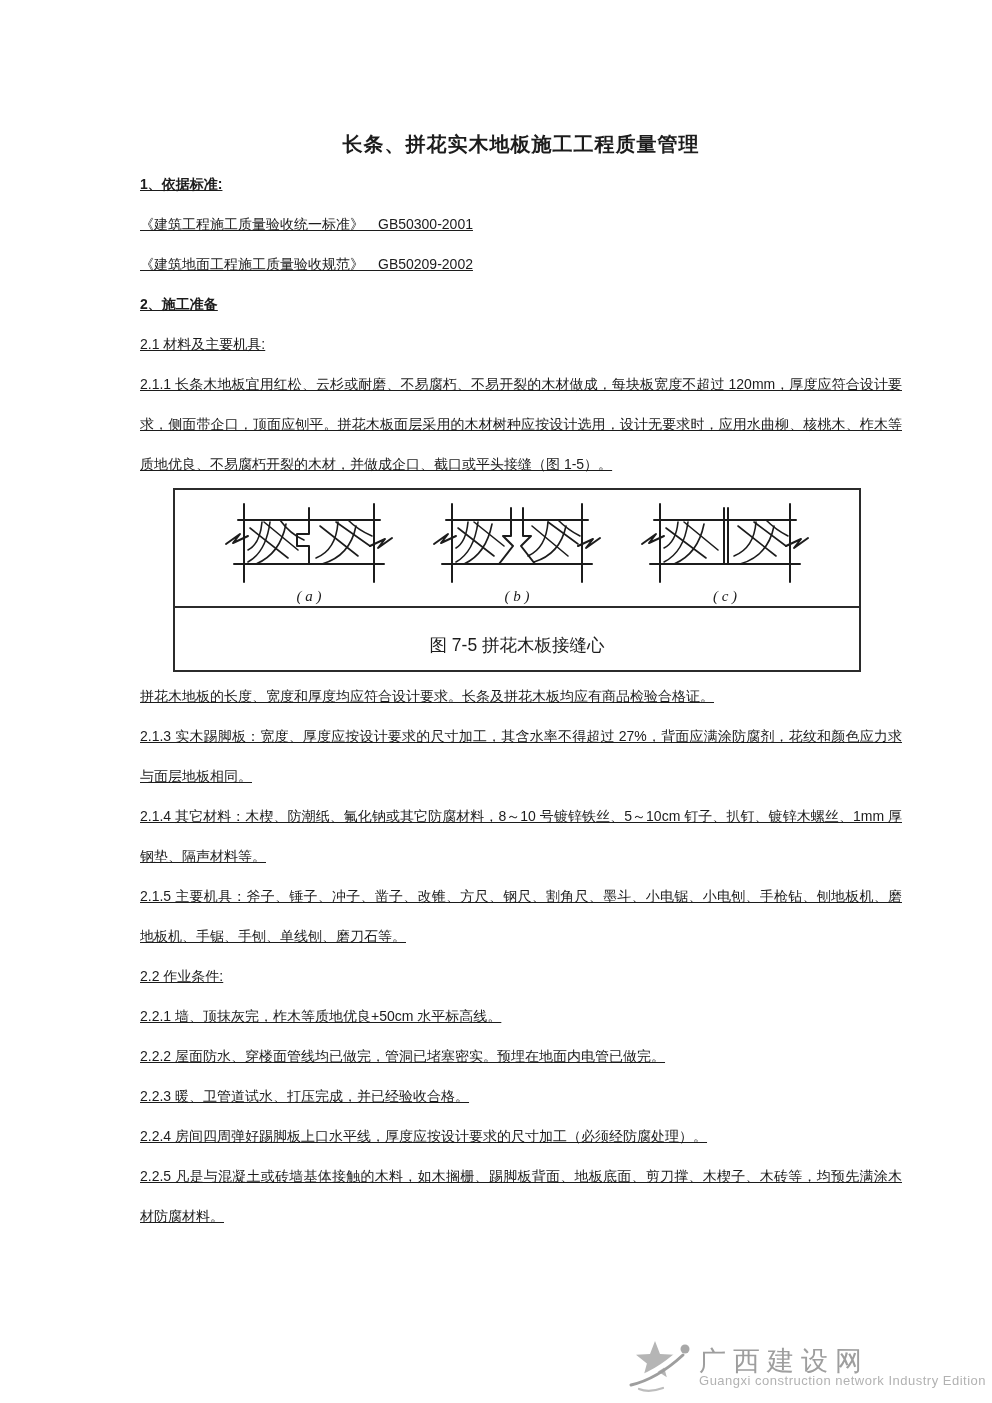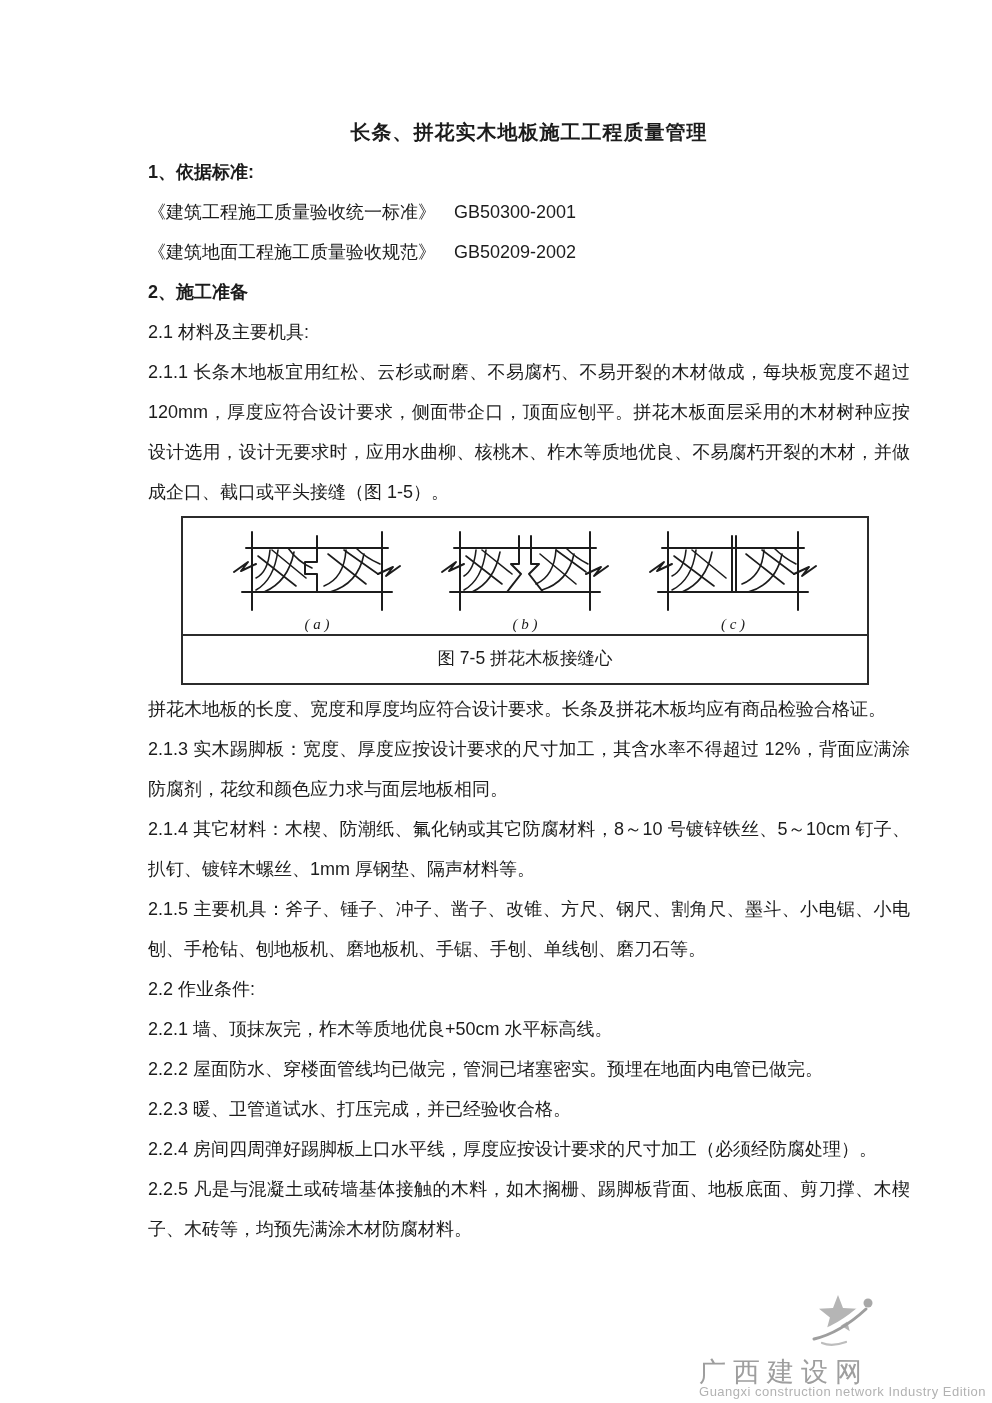--- a/index.html
+++ b/index.html
@@ -5,57 +5,56 @@
   html,body { margin:0; padding:0; background:#e8e8e8; }
   .page {
     position:relative;
     width:992px; height:1403px;
     margin:0 auto;
     background:#ffffff;
     overflow:hidden;
     font-family:"Liberation Sans","DejaVu Sans",sans-serif;
     color:#1c1c1c;
   }
-  .content { position:absolute; left:140px; top:112px; width:762px;margin-left:8px; }
+  .content { position:absolute; left:140px; top:124px; width:762px; }
   .doc-title {
     margin:0; font-size:20px; font-weight:600;
     text-align:center; line-height:40px; letter-spacing:1px;
   }
-  .content p { margin:0; font-size:18px; line-height:40px; }
+  .content p { margin:0; font-size:14px; line-height:40px;text-decoration:underline; }
   .bold { font-weight:bold; }
   .just { text-align:justify; }
 
   
   .fig {
     width:688px; margin:4px 0 4px 33px;
     border:2px solid #2b2b2b; box-sizing:border-box;
   }
   .fig-diagrams {
     display:flex; justify-content:center; gap:28px;
     padding:8px 0 0 0;
     border-bottom:2px solid #2b2b2b;
   }
   .diagram { text-align:center; }
   .diagram svg { display:block; }
   .diagram-label {
     font-family:"Liberation Serif","DejaVu Serif",serif;
     font-style:italic; font-size:15px; line-height:20px; color:#1c1c1c;
   }
-  .fig-caption-area { text-align:center; padding:7px 0 9px 0; }
+  .fig-caption-area { text-align:center; padding:22px 0 9px 0; }
   .fig-caption, .fig-subcaption { font-size:17.5px; line-height:31px; }
 
   .sketch { stroke:#1c1c1c; fill:none; stroke-width:2; stroke-linecap:round; stroke-linejoin:round; }
   .grain  { stroke:#1c1c1c; fill:none; stroke-width:1.6; stroke-linecap:round; }
 
   
   .watermark {
     position:absolute; right:6px; bottom:6px;
     display:flex; align-items:center; gap:6px;
     user-select:none;
-    flex-direction:column;
   }
   .wm-text { display:flex; flex-direction:column; }
   .wm-cn {
     font-size:27px; color:#9e9e9e; letter-spacing:7px;
     line-height:30px; font-weight:500; white-space:nowrap;
   }
   .wm-en {
     font-size:13px; color:#b2b2b2; letter-spacing:0.5px;
     line-height:10px; white-space:nowrap;
   }
@@ -153,21 +152,21 @@
           <div class="diagram-label">( c )</div>
         </div>
 
       </div>
       <figcaption class="fig-caption-area">
         <div class="fig-caption">图 7-5 拼花木板接缝心</div>
       </figcaption>
     </figure>
 
     <p class="just">拼花木地板的长度、宽度和厚度均应符合设计要求。长条及拼花木板均应有商品检验合格证。</p>
-    <p class="just">2.1.3 实木踢脚板：宽度、厚度应按设计要求的尺寸加工，其含水率不得超过 12%，背面应满涂防腐剂，花纹和颜色应力求与面层地板相同。</p>
+    <p class="just">2.1.3 实木踢脚板：宽度、厚度应按设计要求的尺寸加工，其含水率不得超过 27%，背面应满涂防腐剂，花纹和颜色应力求与面层地板相同。</p>
     <p class="just">2.1.4 其它材料：木楔、防潮纸、氟化钠或其它防腐材料，8～10 号镀锌铁丝、5～10cm 钉子、扒钉、镀锌木螺丝、1mm 厚钢垫、隔声材料等。</p>
     <p class="just">2.1.5 主要机具：斧子、锤子、冲子、凿子、改锥、方尺、钢尺、割角尺、墨斗、小电锯、小电刨、手枪钻、刨地板机、磨地板机、手锯、手刨、单线刨、磨刀石等。</p>
     <p>2.2 作业条件:</p>
     <p>2.2.1 墙、顶抹灰完，柞木等质地优良+50cm 水平标高线。</p>
     <p>2.2.2 屋面防水、穿楼面管线均已做完，管洞已堵塞密实。预埋在地面内电管已做完。</p>
     <p>2.2.3 暖、卫管道试水、打压完成，并已经验收合格。</p>
     <p>2.2.4 房间四周弹好踢脚板上口水平线，厚度应按设计要求的尺寸加工（必须经防腐处理）。</p>
     <p class="just">2.2.5 凡是与混凝土或砖墙基体接触的木料，如木搁栅、踢脚板背面、地板底面、剪刀撑、木楔子、木砖等，均预先满涂木材防腐材料。</p>
 
   </div>

